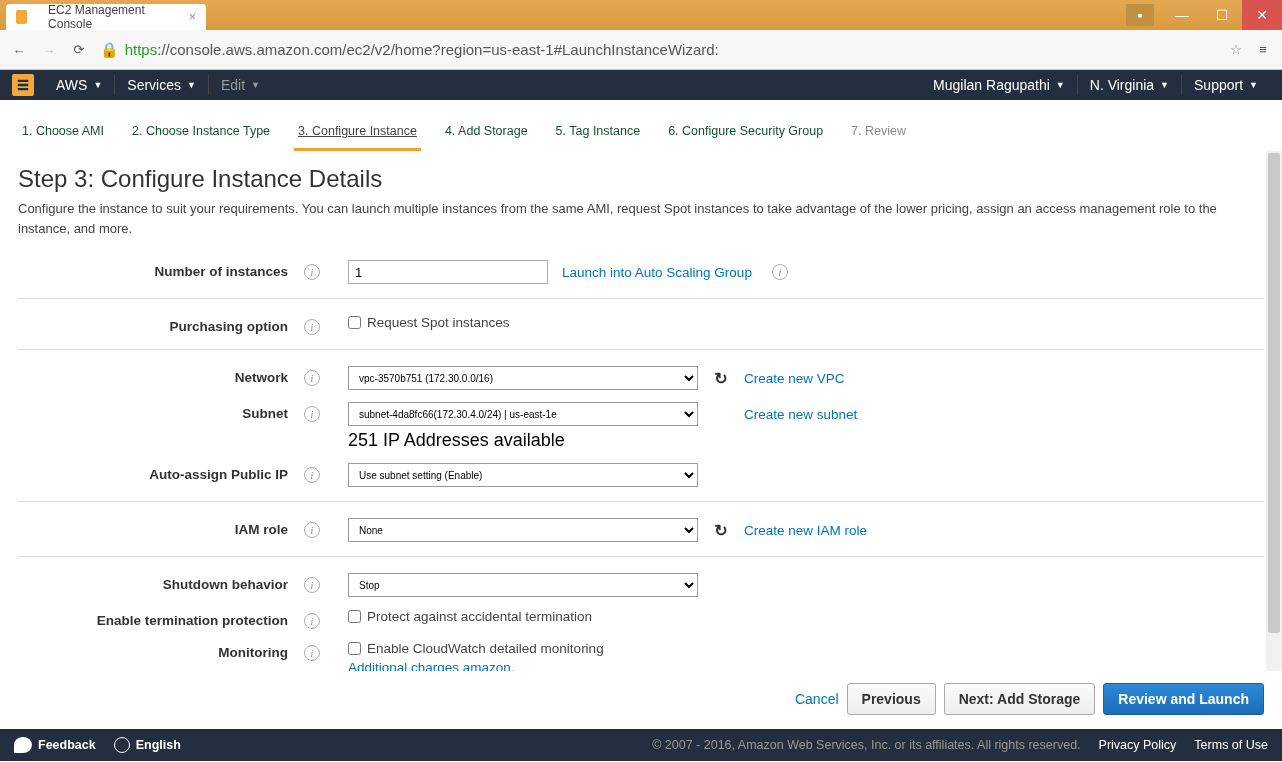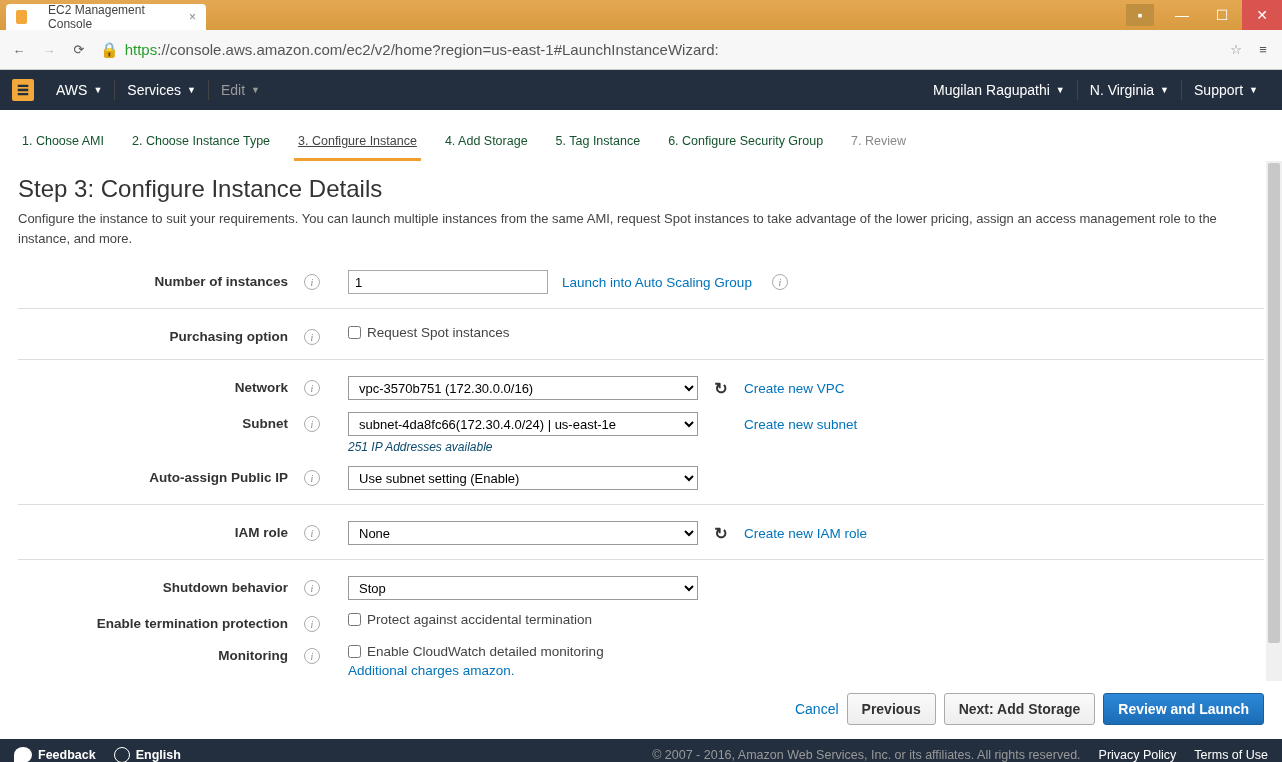--- a/index.html
+++ b/index.html
@@ -17,21 +17,21 @@
 
 .addr-bar { height: 40px; background: #f7f7f7; border-bottom: 1px solid #ccc; display: flex; align-items: center; padding: 0 10px; gap: 12px; }
 .nav-btn { width: 18px; height: 18px; color: #555; display: flex; align-items: center; justify-content: center; }
 .nav-btn.disabled { color: #bbb; }
 .addr-input { flex: 1; display: flex; align-items: center; font-size: 15px; color: #555; }
 .addr-input .lock { color: #2a9e2a; margin-right: 6px; }
 .addr-input .https { color: #2a9e2a; }
 .star { color: #888; margin-left: 6px; }
 
 
-.aws-header { background: #232f3e; height: 40px; display: flex; align-items: center; padding: 0 12px; color: #fff; font-size: 14px; }
+.aws-header { background: #232f3e; height: 30px; display: flex; align-items: center; padding: 0 12px; color: #fff; font-size: 14px; }
 .aws-logo { width: 22px; height: 22px; background: #f2a83b; margin-right: 10px; border-radius: 2px; display:flex; align-items:center; justify-content:center; }
 .aws-header .menu-item { padding: 0 12px; display: flex; align-items: center; gap: 6px; height: 100%; cursor: pointer; }
 .caret { font-size: 9px; }
 .aws-header .divider { width: 1px; height: 20px; background: #444; }
 .aws-header .spacer { flex: 1; }
 
 
 .wizard-tabs { display: flex; gap: 20px; padding: 16px 18px 0 18px; border-bottom: none; }
 .wizard-tab { color: #14532d; font-size: 12.5px; padding: 8px 4px 10px 4px; border-bottom: 2px solid transparent; cursor: pointer; }
 .wizard-tab.active { color: #444; border-bottom: 3px solid #f0a030; text-decoration: underline; }
@@ -43,25 +43,25 @@
 .page-title { font-size: 24px; font-weight: 400; color: #333; margin-bottom: 6px; }
 .page-desc { font-size: 13px; color: #444; line-height: 1.5; margin-bottom: 16px; }
 
 .form-table { width: 100%; }
 .form-row { display: flex; align-items: flex-start; padding: 6px 0; }
 .form-label { width: 280px; text-align: right; font-weight: bold; font-size: 13.5px; color: #333; padding-top: 4px; padding-right: 10px; }
 .info-icon { display: inline-flex; width: 16px; height: 16px; border: 1px solid #aaa; border-radius: 50%; align-items: center; justify-content: center; font-size: 10px; color: #888; font-family: Georgia, serif; font-style: italic; margin-left: 6px; margin-top: 4px; }
 .form-field { padding-left: 28px; display: flex; align-items: center; gap: 14px; flex-wrap: wrap; }
 .form-field-col { padding-left: 28px; display: flex; flex-direction: column; gap: 4px; }
 .text-input { border: 1px solid #aaa; height: 24px; width: 200px; padding: 2px 6px; font-size: 13px; }
-.select-input { border: 1px solid #999; height: 24px; width: 350px; padding: 0 6px; font-size: 13px; background: #fff; }
+.select-input { border: 1px solid #999; height: 24px; width: 350px; padding: 0 6px; font-size: 10px; background: #fff; }
 .link { color: #0073bb; cursor: pointer; font-size: 13.5px; }
 .checkbox-wrap { display: flex; align-items: center; gap: 6px; font-size: 13.5px; color: #444; }
 .refresh-icon { width: 18px; height: 18px; display: inline-flex; align-items: center; justify-content: center; color: #333; font-weight: bold; font-size: 16px; }
-.help-text { font-size: 12px; color: #0c4a6e; font-style: italic; }
+.help-text { font-size: 18px; color: #000000; }
 
 .divider-full { border-top: 1px solid #ddd; margin: 8px 0 10px 0; }
 
 
 .footer-actions { display: flex; justify-content: flex-end; gap: 8px; padding: 12px 18px 14px 18px; align-items: center; }
 .btn { border: 1px solid #aaa; background: linear-gradient(#fafafa,#eee); padding: 7px 14px; font-size: 14px; border-radius: 3px; cursor: pointer; color: #333; font-weight: bold; }
 .btn-link { background: none; border: none; color: #0073bb; font-size: 14px; cursor: pointer; font-weight: normal; }
 .btn-primary { background: linear-gradient(#2d89d8,#1b6cb6); border: 1px solid #1b5e9e; color: #fff; }
 
 

